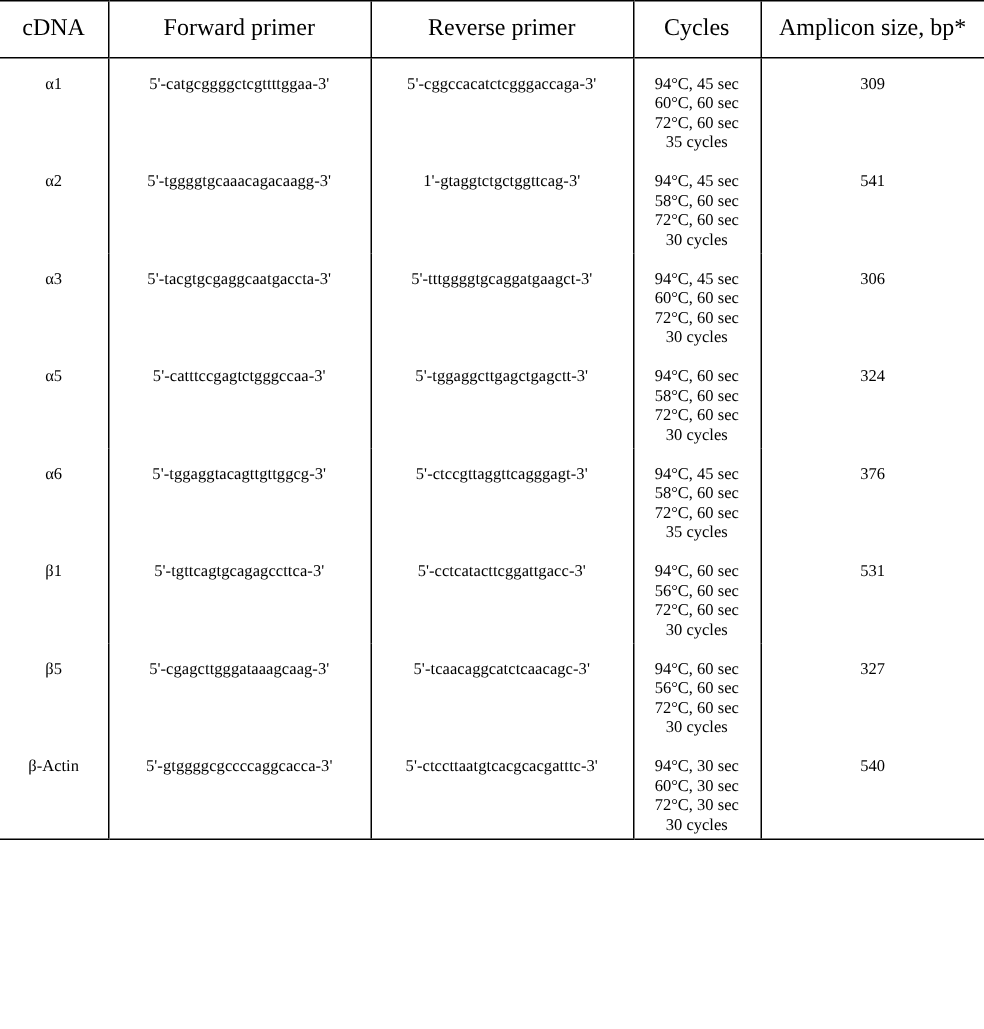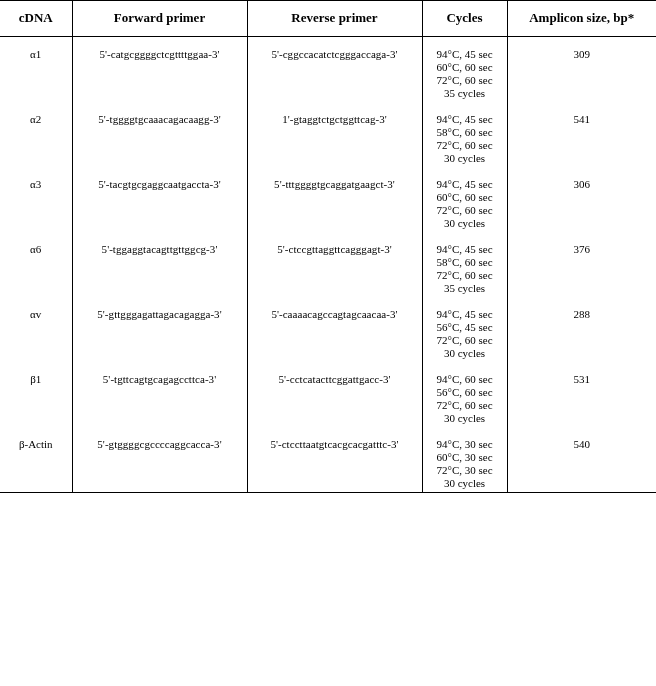--- a/index.html
+++ b/index.html
@@ -20,22 +20,22 @@
     table-layout: fixed;
   }
   
   col.c-cdna     { width: 72px; }
   col.c-fwd      { width: 175px; }
   col.c-rev      { width: 175px; }
   col.c-cycles   { width: 85px; }
   col.c-amplicon { width: 149px; }
 
   #primer-table thead th {
-    font-weight: bold;
-    font-size: 13px;
+    font-weight: normal;
+    font-size: 16px;
     text-align: center;
     vertical-align: middle;
     padding: 9px 2px 10px 2px;
     border-top: 1.6px solid #000;
     border-bottom: 1.1px solid #000;
   }
   #primer-table tbody td {
     font-size: 11px;
     text-align: center;
     vertical-align: top;
@@ -123,54 +123,66 @@
         <td class="seq-cell divider">5'-tttggggtgcaggatgaagct-3'</td>
         <td class="cycles-cell divider">
           <span class="cycle-line">94°C, 45 sec</span>
           <span class="cycle-line">60°C, 60 sec</span>
           <span class="cycle-line">72°C, 60 sec</span>
           <span class="cycle-line">30 cycles</span>
         </td>
         <td class="amplicon-cell divider">306</td>
       </tr>
       <tr>
+        <td class="cdna-cell">α5</td>
+        <td class="seq-cell divider">5'-catttccgagtctgggccaa-3'</td>
+        <td class="seq-cell divider">5'-tggaggcttgagctgagctt-3'</td>
+        <td class="cycles-cell divider">
+          <span class="cycle-line">94°C, 60 sec</span>
+          <span class="cycle-line">58°C, 60 sec</span>
+          <span class="cycle-line">72°C, 60 sec</span>
+          <span class="cycle-line">30 cycles</span>
+        </td>
+        <td class="amplicon-cell divider">324</td>
+      </tr>
+      <tr>
         <td class="cdna-cell">α6</td>
         <td class="seq-cell divider">5'-tggaggtacagttgttggcg-3'</td>
         <td class="seq-cell divider">5'-ctccgttaggttcagggagt-3'</td>
         <td class="cycles-cell divider">
           <span class="cycle-line">94°C, 45 sec</span>
           <span class="cycle-line">58°C, 60 sec</span>
           <span class="cycle-line">72°C, 60 sec</span>
           <span class="cycle-line">35 cycles</span>
         </td>
         <td class="amplicon-cell divider">376</td>
       </tr>
       <tr>
-        <td class="cdna-cell">αv</td>
-        <td class="seq-cell divider">5'-gttgggagattagacagagga-3'</td>
-        <td class="seq-cell divider">5'-caaaacagccagtagcaacaa-3'</td>
-        <td class="cycles-cell divider">
-          <span class="cycle-line">94°C, 45 sec</span>
-          <span class="cycle-line">56°C, 45 sec</span>
-          <span class="cycle-line">72°C, 60 sec</span>
-          <span class="cycle-line">30 cycles</span>
-        </td>
-        <td class="amplicon-cell divider">288</td>
-      </tr>
-      <tr>
         <td class="cdna-cell">β1</td>
         <td class="seq-cell divider">5'-tgttcagtgcagagccttca-3'</td>
         <td class="seq-cell divider">5'-cctcatacttcggattgacc-3'</td>
         <td class="cycles-cell divider">
           <span class="cycle-line">94°C, 60 sec</span>
           <span class="cycle-line">56°C, 60 sec</span>
           <span class="cycle-line">72°C, 60 sec</span>
           <span class="cycle-line">30 cycles</span>
         </td>
         <td class="amplicon-cell divider">531</td>
+      </tr>
+      <tr>
+        <td class="cdna-cell">β5</td>
+        <td class="seq-cell divider">5'-cgagcttgggataaagcaag-3'</td>
+        <td class="seq-cell divider">5'-tcaacaggcatctcaacagc-3'</td>
+        <td class="cycles-cell divider">
+          <span class="cycle-line">94°C, 60 sec</span>
+          <span class="cycle-line">56°C, 60 sec</span>
+          <span class="cycle-line">72°C, 60 sec</span>
+          <span class="cycle-line">30 cycles</span>
+        </td>
+        <td class="amplicon-cell divider">327</td>
       </tr>
       <tr>
         <td class="cdna-cell">β-Actin</td>
         <td class="seq-cell divider">5'-gtggggcgccccaggcacca-3'</td>
         <td class="seq-cell divider">5'-ctccttaatgtcacgcacgatttc-3'</td>
         <td class="cycles-cell divider">
           <span class="cycle-line">94°C, 30 sec</span>
           <span class="cycle-line">60°C, 30 sec</span>
           <span class="cycle-line">72°C, 30 sec</span>
           <span class="cycle-line">30 cycles</span>

